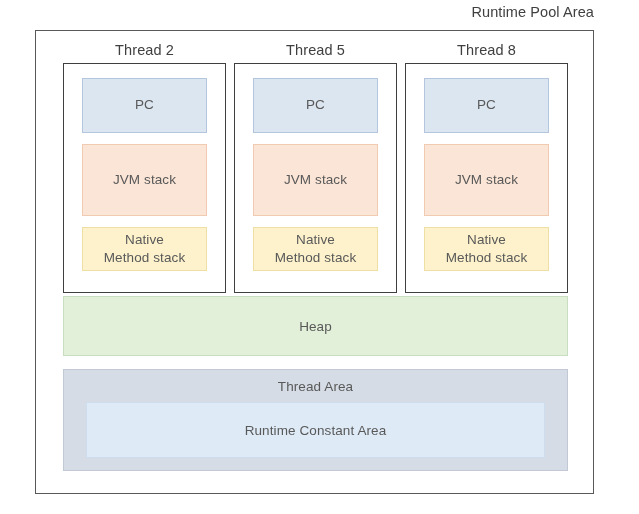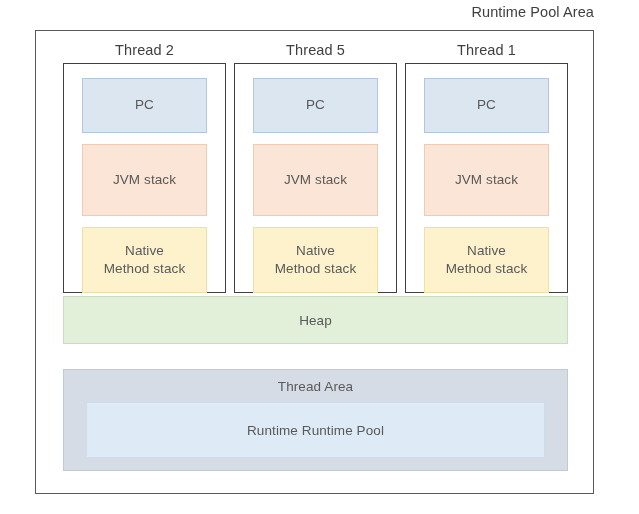--- a/index.html
+++ b/index.html
@@ -85,32 +85,32 @@
     border: 1px solid #b4c6dd;
     margin-bottom: 11px;
   }
   .region-jvm {
     height: 72px;
     background: #fbe5d6;
     border: 1px solid #f0cbb2;
     margin-bottom: 11px;
   }
   .region-native {
-    height: 66px;
+    height: 44px;
     background: #fdf2cc;
     border: 1px solid #eedfa4;
   }
 
   
   #heap-block {
     position: absolute;
     left: 27px;
     top: 265px;
     width: 505px;
-    height: 48px;
+    height: 60px;
     background: #e2efd9;
     border: 1px solid #c9dec0;
     box-sizing: border-box;
     display: flex;
     align-items: center;
     justify-content: center;
     font-size: 13.5px;
     color: #595959;
     letter-spacing: 0.1px;
   }
@@ -168,30 +168,30 @@
     <div class="thread-column">
       <div class="thread-heading">Thread 5</div>
       <div class="thread-box">
         <div class="region region-pc">PC</div>
         <div class="region region-jvm">JVM stack</div>
         <div class="region region-native">Native<br>Method stack</div>
       </div>
     </div>
 
     <div class="thread-column">
-      <div class="thread-heading">Thread 1</div>
+      <div class="thread-heading">Thread 8</div>
       <div class="thread-box">
         <div class="region region-pc">PC</div>
         <div class="region region-jvm">JVM stack</div>
         <div class="region region-native">Native<br>Method stack</div>
       </div>
     </div>
 
   </div>
 
   <div id="heap-block">Heap</div>
 
   <div id="method-area-block">
     <div id="method-area-label">Thread Area</div>
-    <div id="constant-pool-block">Runtime Runtime Pool</div>
+    <div id="constant-pool-block">Runtime Constant Area</div>
   </div>
 
 </div>
 
 </body></html>

